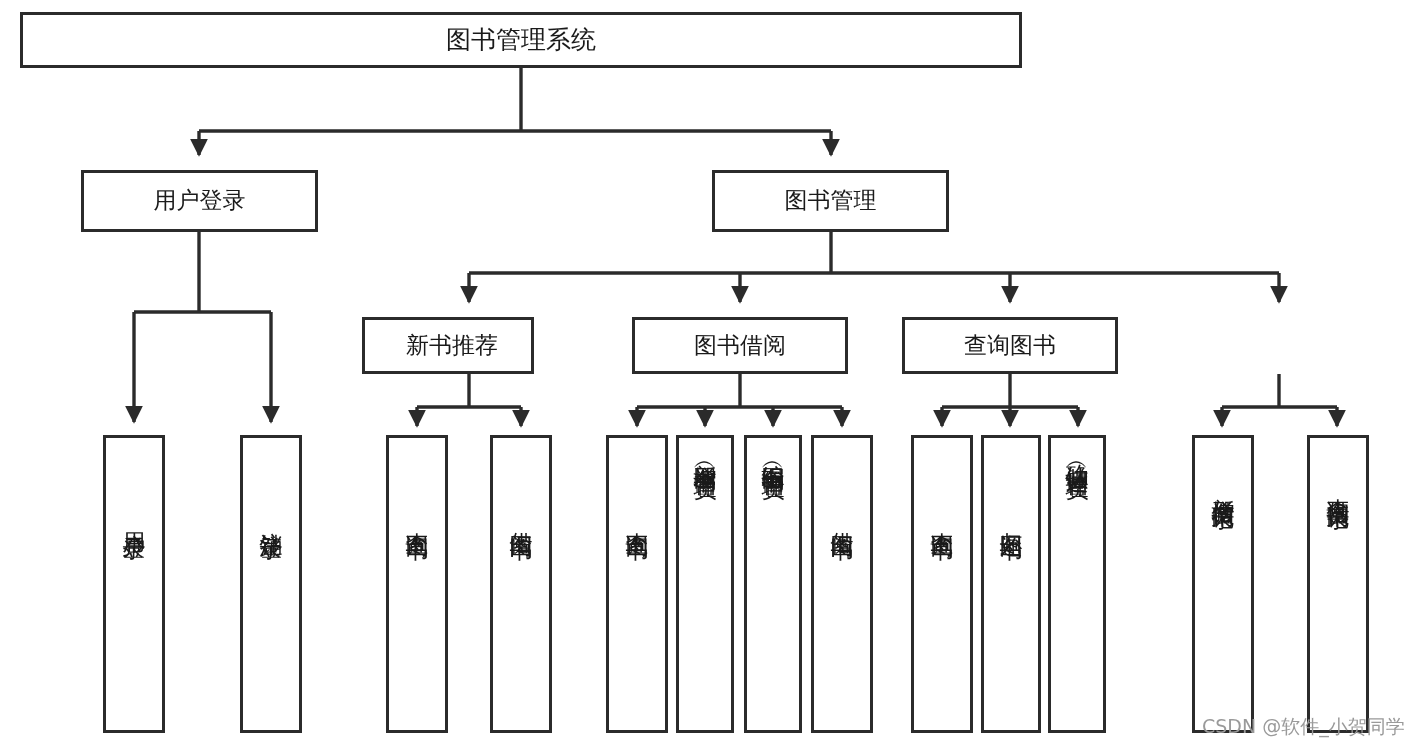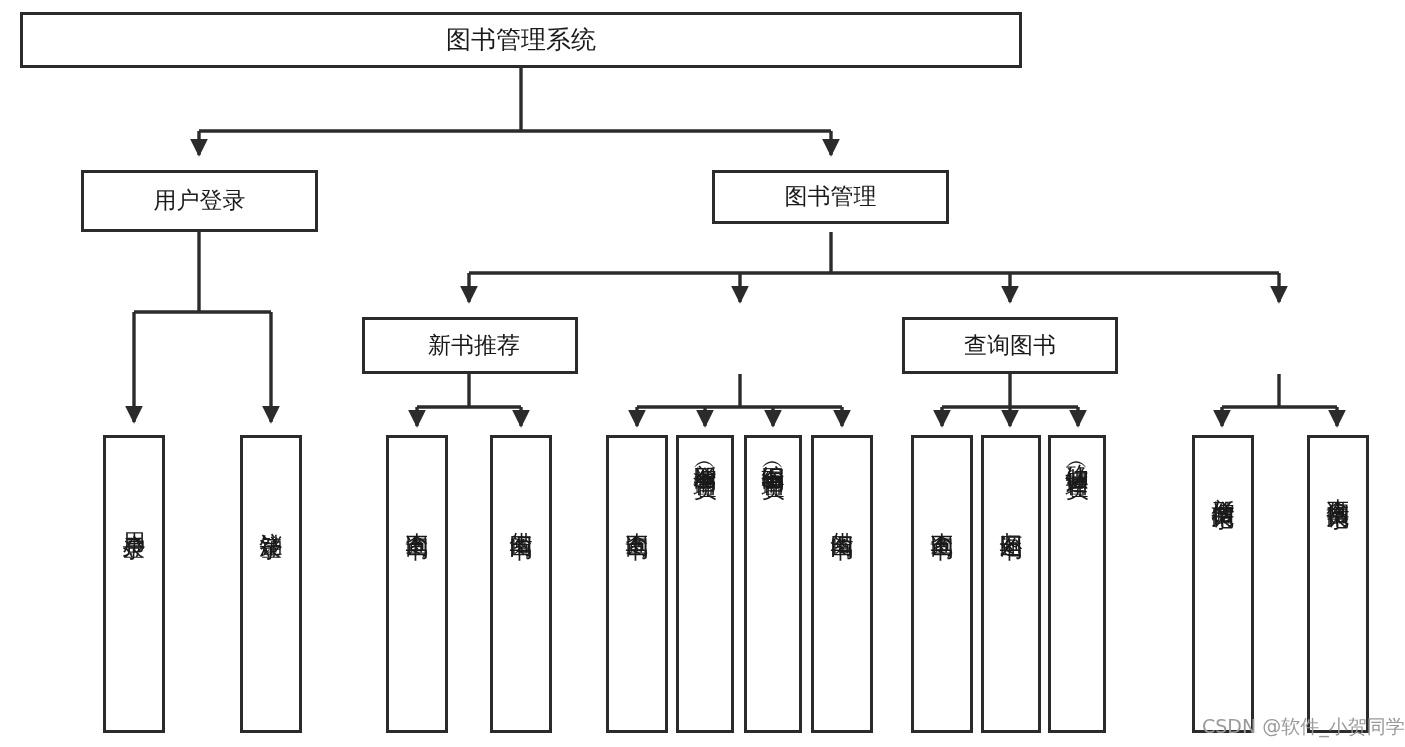--- a/index.html
+++ b/index.html
@@ -131,26 +131,29 @@
     </g>
   </svg>
 
   <div class="node horiz root" style="left:20px; top:12px; width:1002px; height:56px;">
     <span class="node-label">图书管理系统</span>
   </div>
 
   <div class="node horiz lvl2" style="left:81px; top:170px; width:237px; height:62px;">
     <span class="node-label">用户登录</span>
   </div>
-  <div class="node horiz lvl2" style="left:712px; top:170px; width:237px; height:54px;">
+  <div class="node horiz lvl2" style="left:712px; top:170px; width:237px; height:62px;">
     <span class="node-label">图书管理</span>
   </div>
 
-  <div class="node horiz lvl3" style="left:362px; top:317px; width:216px; height:57px;padding-left:8px;">
+  <div class="node horiz lvl3" style="left:362px; top:317px; width:172px; height:57px;padding-left:8px;">
     <span class="node-label">新书推荐</span>
+  </div>
+  <div class="node horiz lvl3" style="left:632px; top:317px; width:216px; height:57px;">
+    <span class="node-label">图书借阅</span>
   </div>
   <div class="node horiz lvl3" style="left:902px; top:317px; width:216px; height:57px;">
     <span class="node-label">查询图书</span>
   </div>
 
   <div class="node leaf" style="left:103px; top:435px; width:62px; height:298px; padding-top:76px;">
     <span class="node-label">用户登录</span>
   </div>
   <div class="node leaf" style="left:240px; top:435px; width:62px; height:298px; padding-top:76px;">
     <span class="node-label">注销登录</span>

